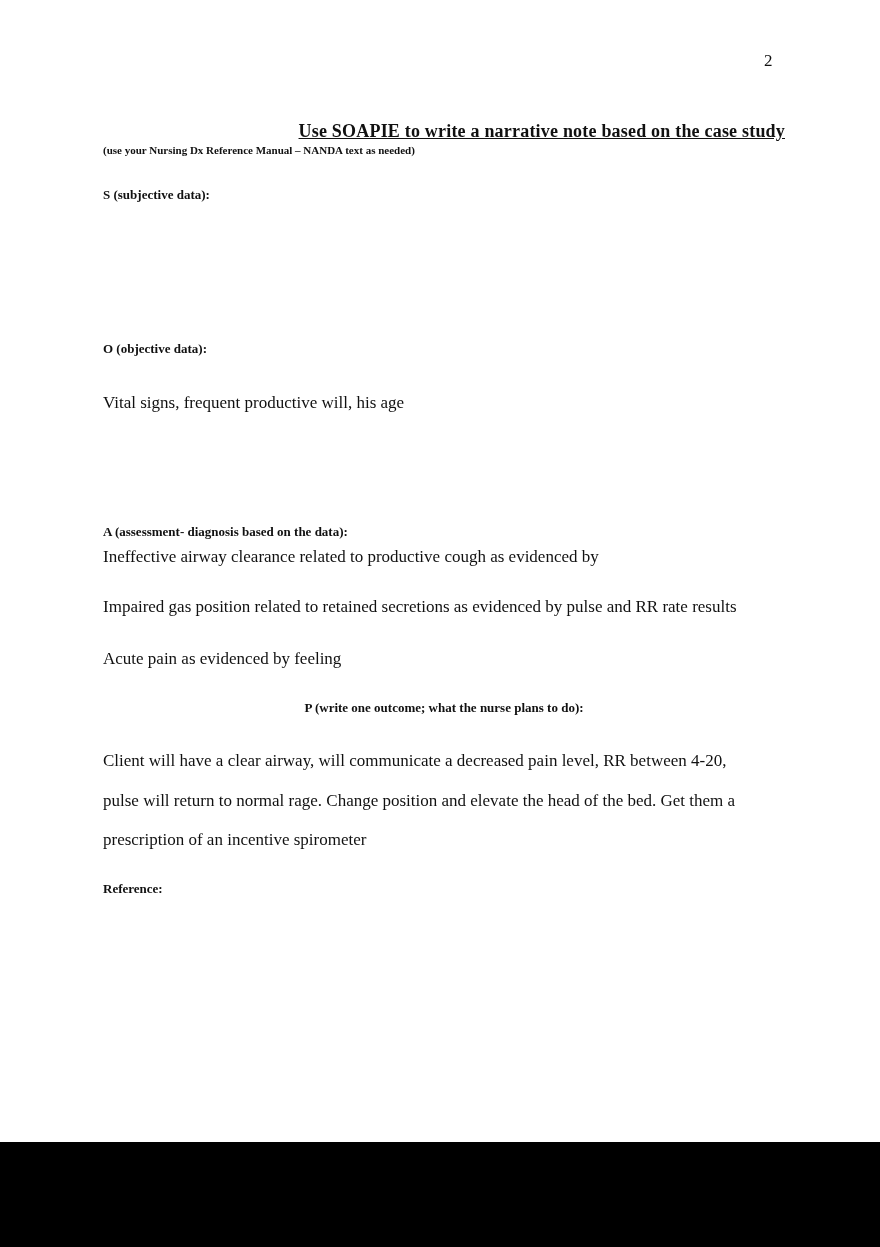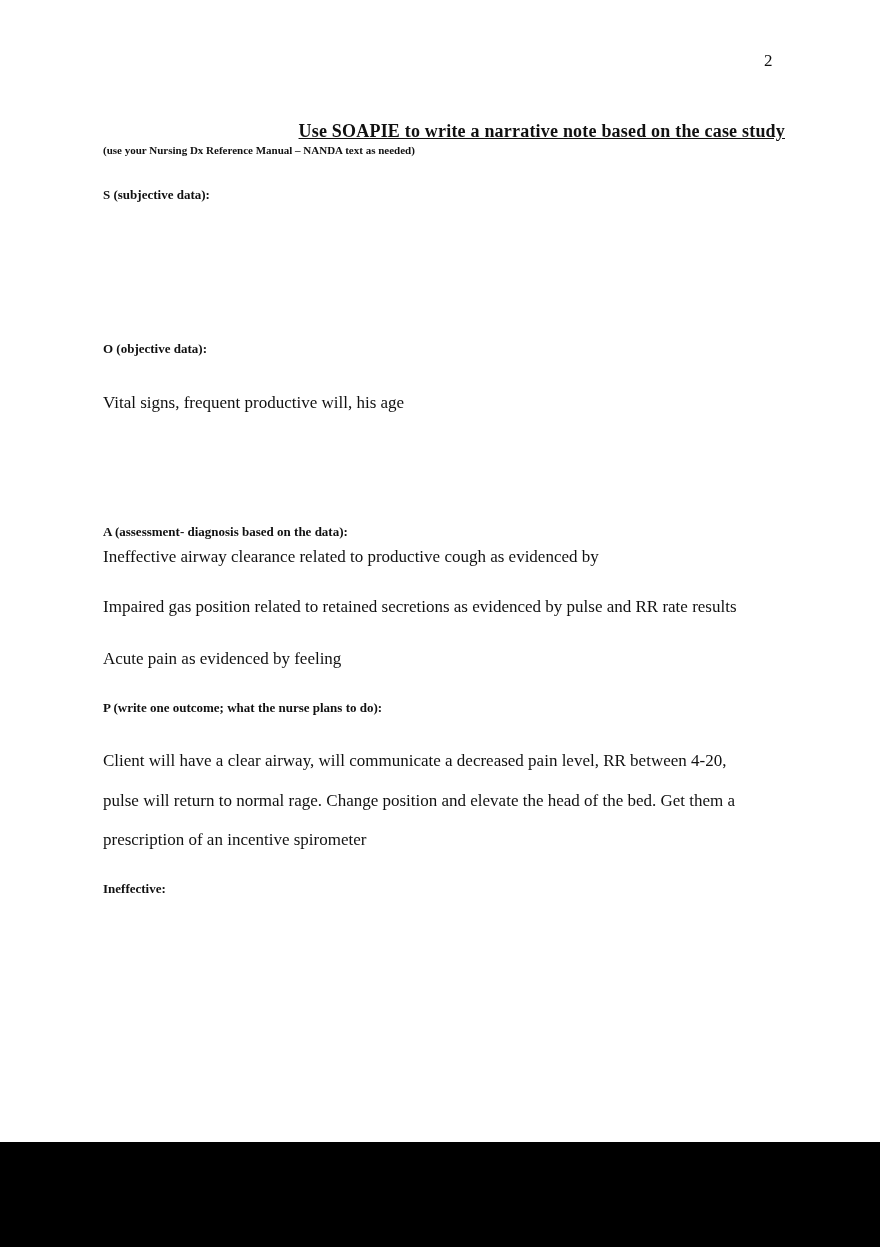--- a/index.html
+++ b/index.html
@@ -49,21 +49,21 @@
     white-space: nowrap;
   }
   .s-heading   { top: 187px; }
   .s-body      { top: 239px; }
   .o-heading   { top: 341px; }
   .o-body      { top: 393px; }
   .a-heading   { top: 496px; margin-top: 28px; }
   .a-line-0    { top: 547px; }
   .a-line-1    { top: 597px; }
   .a-line-2    { top: 649px; }
-  .p-heading   { top: 700px; }
+  .p-heading   { top: 700px; text-align: center; }
   .p-line-0    { top: 751px; }
   .p-line-1    { top: 791px; }
   .p-line-2    { top: 830px; }
   .e-heading   { top: 881px; }
   .bottom-bar {
     position: absolute;
     left: 0;
     top: 1142px;
     width: 880px;
     height: 105px;
@@ -97,17 +97,17 @@
   <div class="abs body-line a-line-2">Acute pain as evidenced by feeling</div>
 
   <div class="abs sec-heading p-heading">P (write one outcome; what the nurse plans to do):</div>
 
   <div class="abs body-line p-line-0">Client will have a clear airway, will communicate a decreased pain level, RR between 4-20,</div>
 
   <div class="abs body-line p-line-1">pulse will return to normal rage. Change position and elevate the head of the bed. Get them a</div>
 
   <div class="abs body-line p-line-2">prescription of an incentive spirometer</div>
 
-  <div class="abs sec-heading e-heading">Ineffective:</div>
+  <div class="abs sec-heading e-heading">Reference:</div>
 
   <div class="bottom-bar"></div>
 
 </div>
 
 </body></html>

